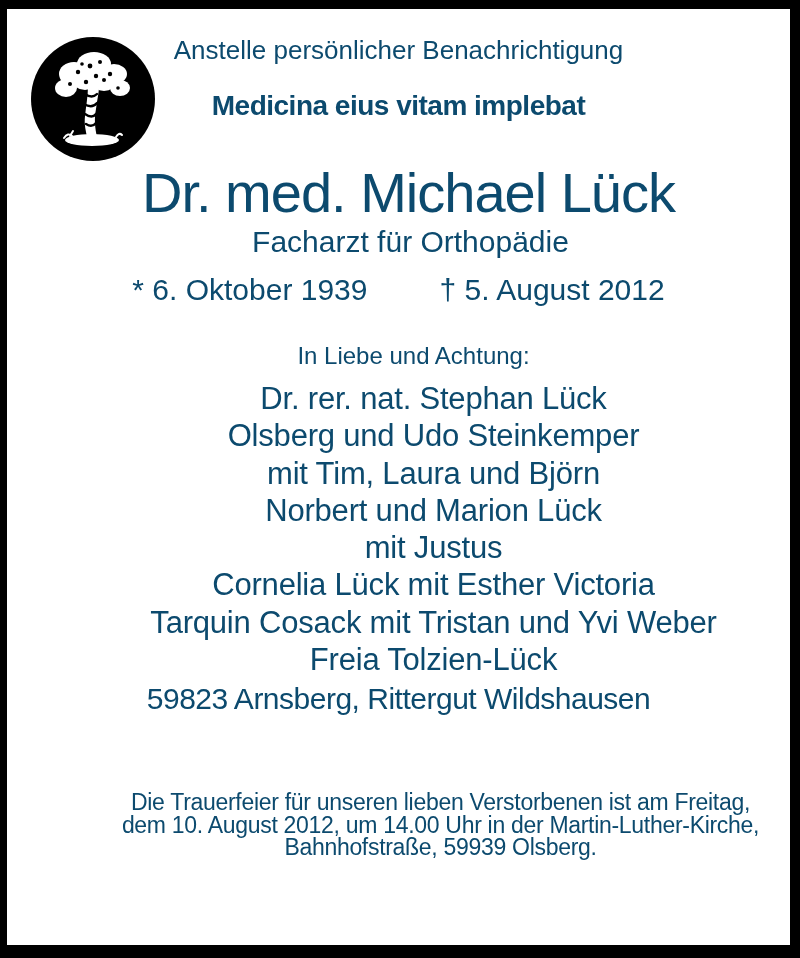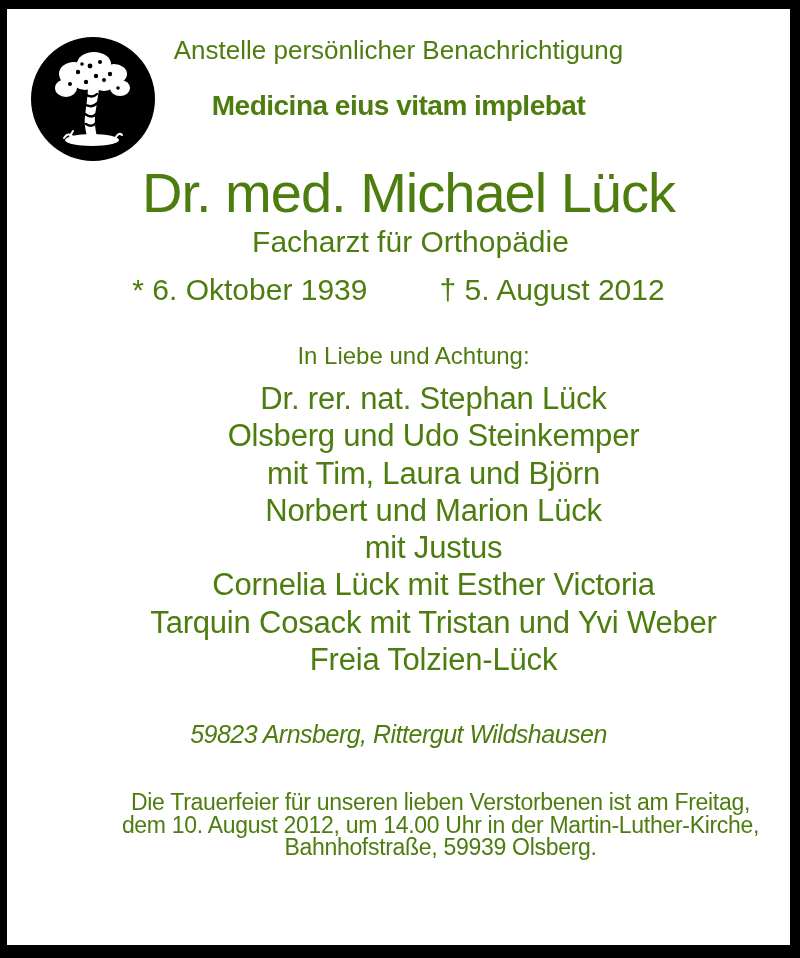--- a/index.html
+++ b/index.html
@@ -4,21 +4,21 @@
 <style>
   html, body { margin: 0; padding: 0; background: #e8e8e8; }
   * { box-sizing: border-box; }
 
   .page {
     position: relative;
     width: 800px;
     height: 958px;
     background: #000;
     font-family: "Liberation Sans", sans-serif;
-    color: #4d7c0f;
+    color: #0c4a6e;
     overflow: hidden;
   }
 
   .sheet {
     position: absolute;
     left: 7px;
     top: 9px;
     width: 783px;
     height: 936px;
     background: #ffffff;
@@ -42,21 +42,21 @@
     position: absolute; top: 265px; left: 0; width: 100%;
     display: flex; justify-content: center; gap: 72px;
     font-size: 30px; line-height: 32px; white-space: nowrap;
   }
   .mourning-intro { top: 334px; font-size: 24px; line-height: 26px; margin-left: 15px; }
   .mourners {
     position: absolute; top: 371px; left: 0; width: 100%;
     text-align: center; font-size: 31px; line-height: 37.3px;
     letter-spacing: -0.2px; white-space: nowrap; margin-left: 35px;
   }
-  .address-line { top: 709px; font-size: 25px; line-height: 32px; letter-spacing: -0.5px; font-style: italic; }
+  .address-line { top: 674px; font-size: 30px; line-height: 32px; letter-spacing: -0.5px; }
   .para {
     position: absolute; left: 0; width: 100%;
     text-align: center; font-size: 23px; line-height: 22.5px;
     letter-spacing: -0.3px; white-space: nowrap; margin-left: 42px;
   }
   .funeral-para { top: 782px; }
   .urn-para     { top: 870px; }
 </style>
 </head>
 <body>

